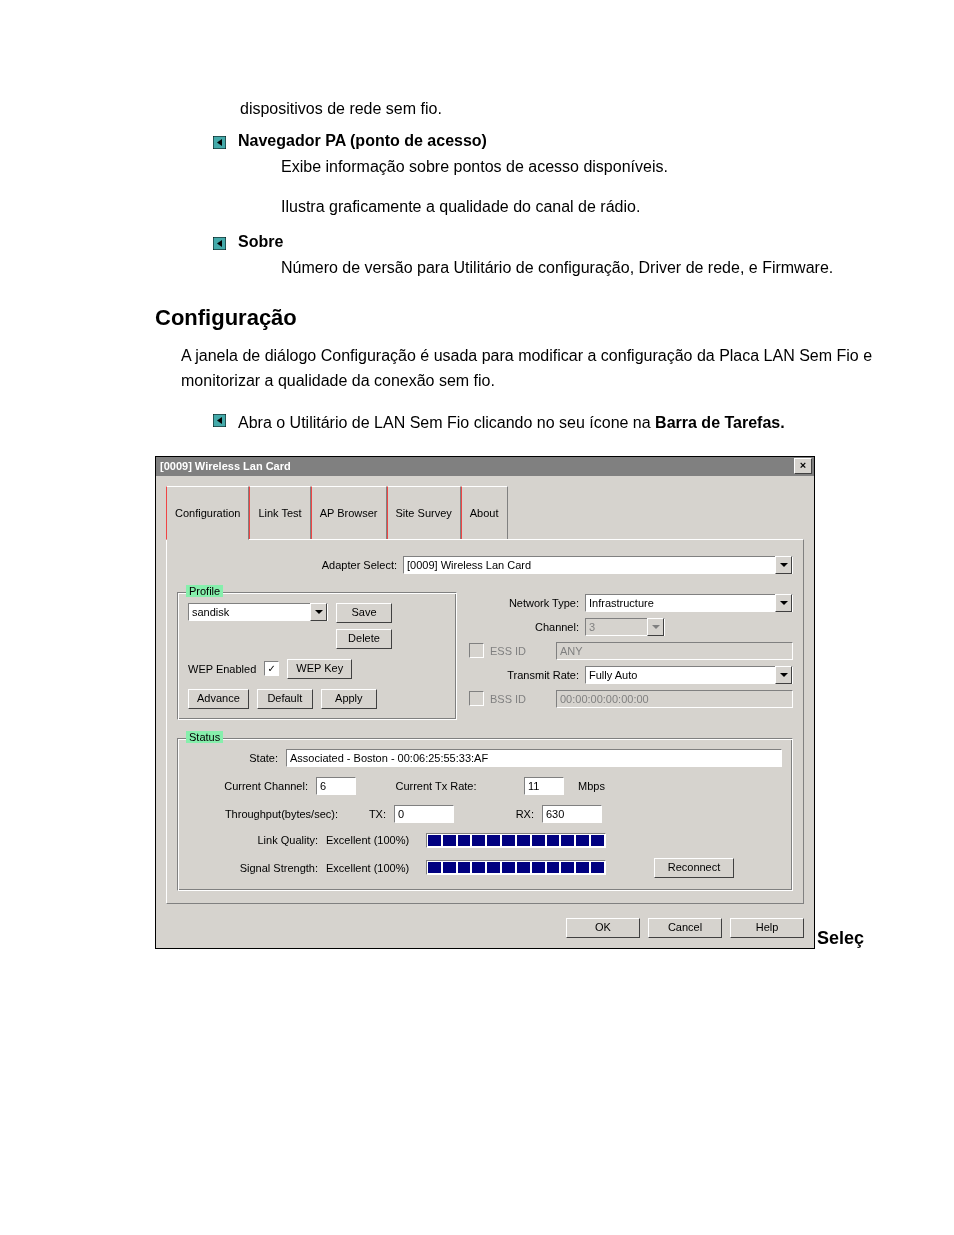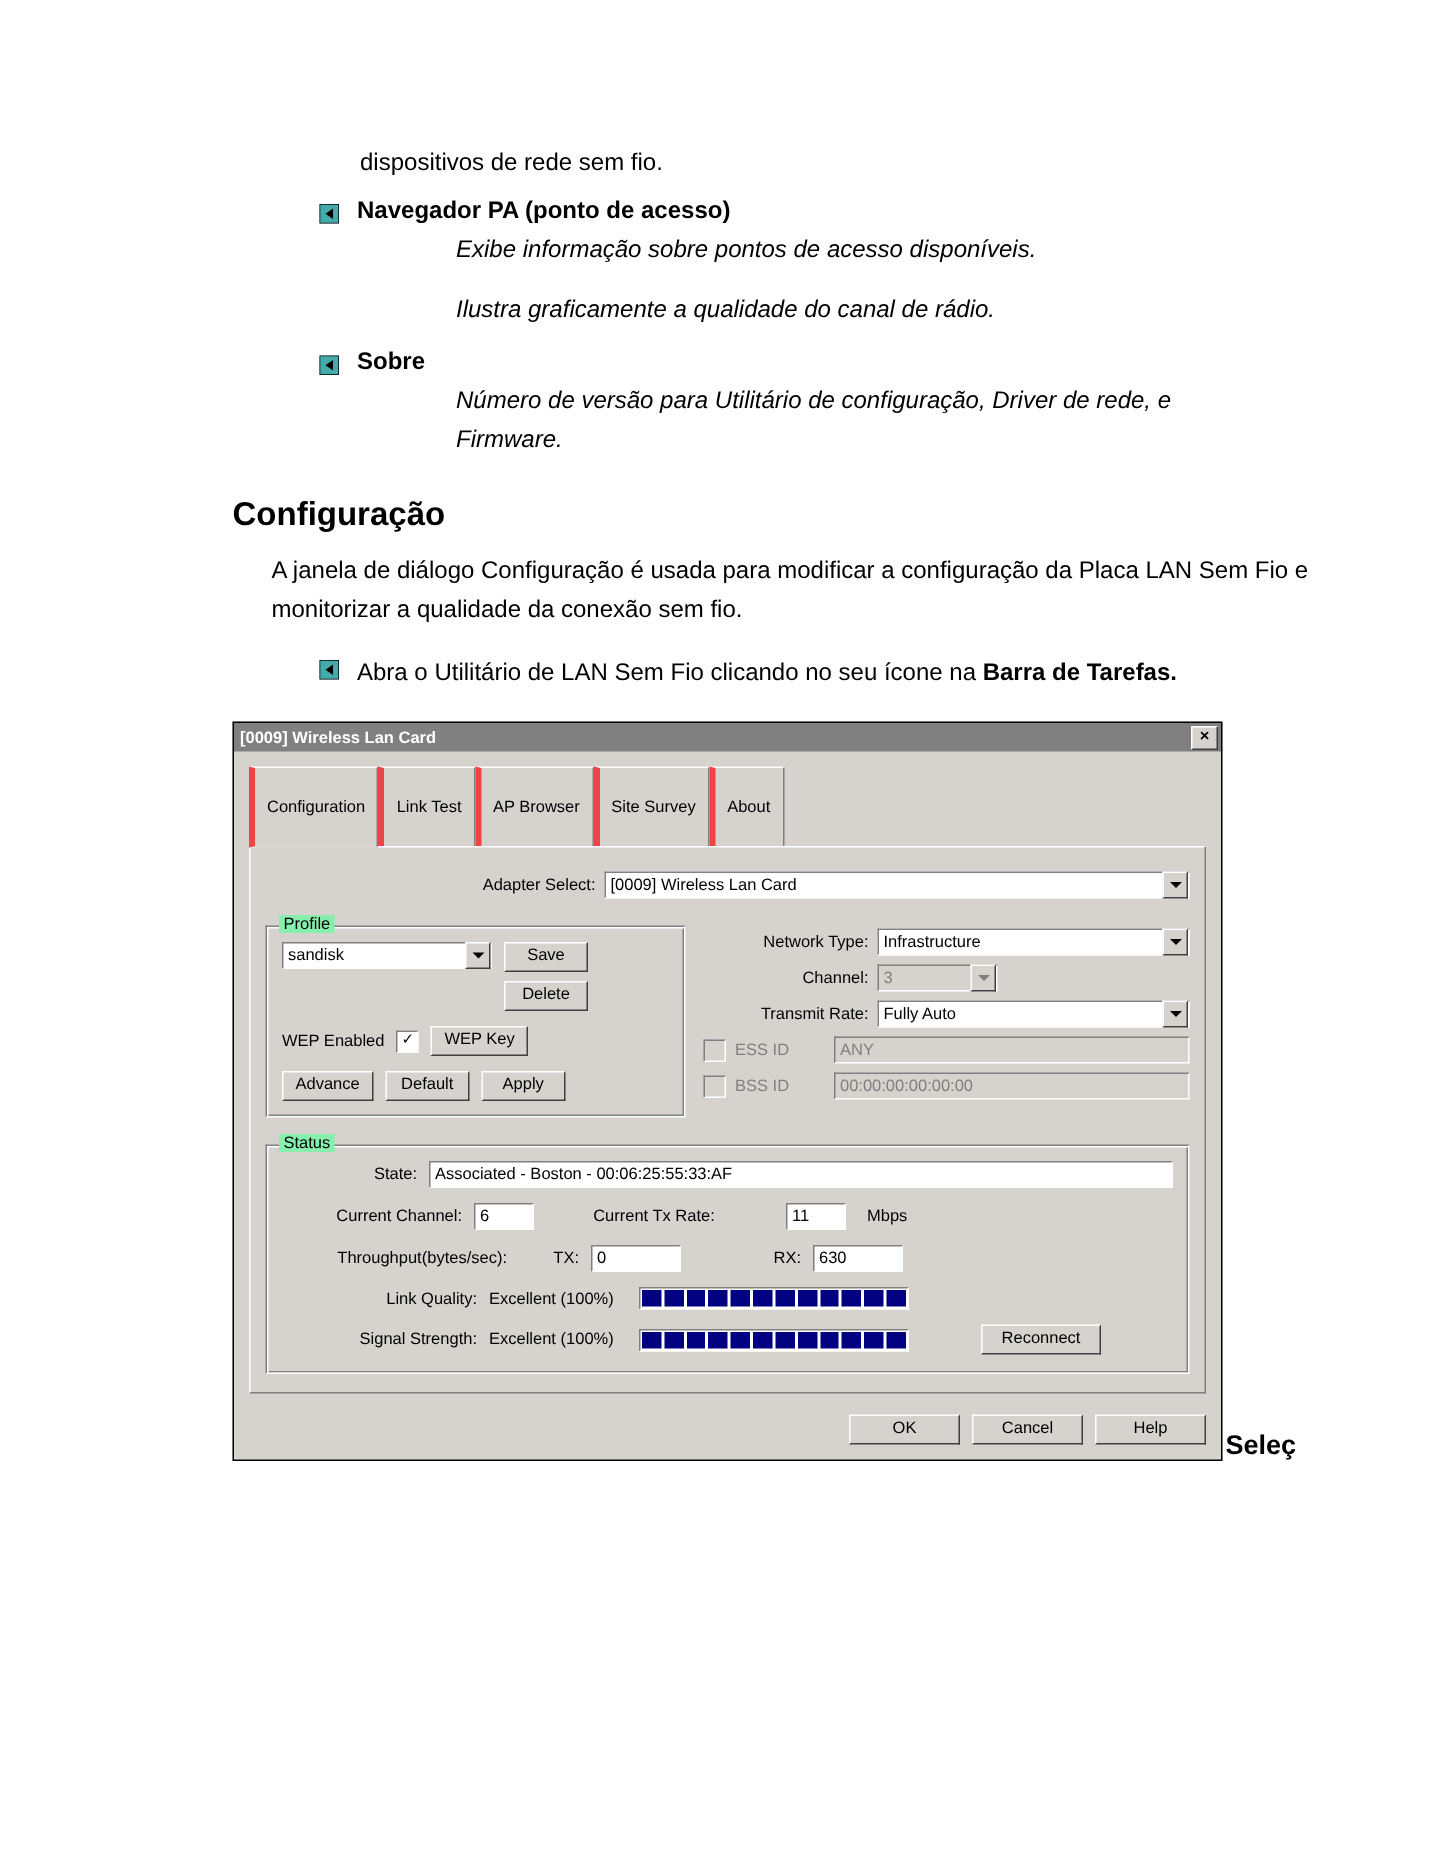--- a/index.html
+++ b/index.html
@@ -37,23 +37,22 @@
   }
   .bullet-title {
     font-weight: bold;
   }
   .bullet-desc {
     margin: 4px 0 14px 25px;
     line-height: 1.6;
     margin-left: 25px;
   }
   .bullet-block .bullet-desc {
-    margin-left: 91px;
+    margin-left: 68px;
     margin-right: 20px;
-    font-style: italic;
   }
   h2.section-head {
     font-size: 22px;
     font-weight: bold;
     margin: 24px 0 12px 0;
   }
   .section-body {
     margin: 0 0 16px 26px;
     line-height: 1.6;
   }
@@ -112,21 +111,21 @@
   }
   .tabs {
     display: flex;
     position: relative;
     margin-bottom: 0;
   }
   .tab {
     padding: 20px 8px;
     background: #d6d3ce;
     border-top: 1px solid #fff;
-    border-left: 4px solid #ef4444;
+    border-left: 1px solid #ef4444;
     border-right: 1px solid #808080;
     position: relative;
     cursor: default;
   }
   .tab.active {
     border-bottom: 1px solid #d6d3ce;
     z-index: 2;
     margin-bottom: -1px;
   }
   .tab-panel {
@@ -419,31 +418,31 @@
               </div>
             </div>
             <div class="field-row">
               <span class="lbl" style="width:110px;">Channel:</span>
               <div class="win-select disabled win-input" style="width:80px;">
                 <span class="disabled-text">3</span>
                 <span class="dropdown-arrow disabled"></span>
               </div>
             </div>
             <div class="field-row">
+              <span class="checkbox disabled"></span>
+              <span class="lbl disabled-text" style="width:60px; text-align:left; padding-left:6px;">ESS ID</span>
+              <div class="win-input disabled" style="flex:1;">
+                <span class="disabled-text">ANY</span>
+              </div>
+            </div>
+            <div class="field-row">
               <span class="lbl" style="width:110px;">Transmit Rate:</span>
               <div class="win-select" style="flex:1;">
                 <span>Fully Auto</span>
                 <span class="dropdown-arrow"></span>
-              </div>
-            </div>
-            <div class="field-row">
-              <span class="checkbox disabled"></span>
-              <span class="lbl disabled-text" style="width:60px; text-align:left; padding-left:6px;">ESS ID</span>
-              <div class="win-input disabled" style="flex:1;">
-                <span class="disabled-text">ANY</span>
               </div>
             </div>
             <div class="field-row">
               <span class="checkbox disabled"></span>
               <span class="lbl disabled-text" style="width:60px; text-align:left; padding-left:6px;">BSS ID</span>
               <div class="win-input disabled" style="flex:1;align-items:center;">
                 <span class="disabled-text">00:00:00:00:00:00</span>
               </div>
             </div>
           </div>

